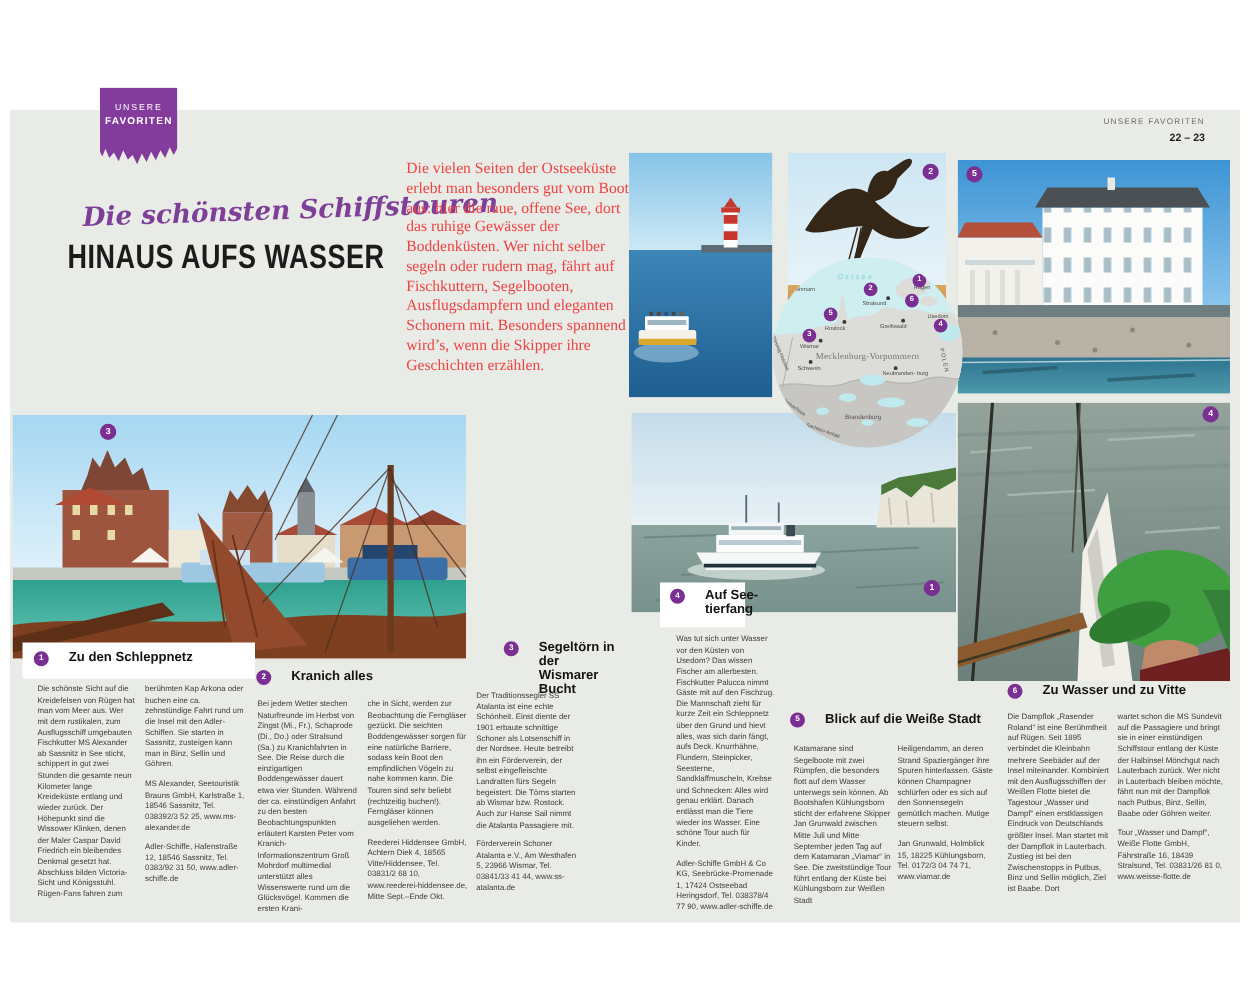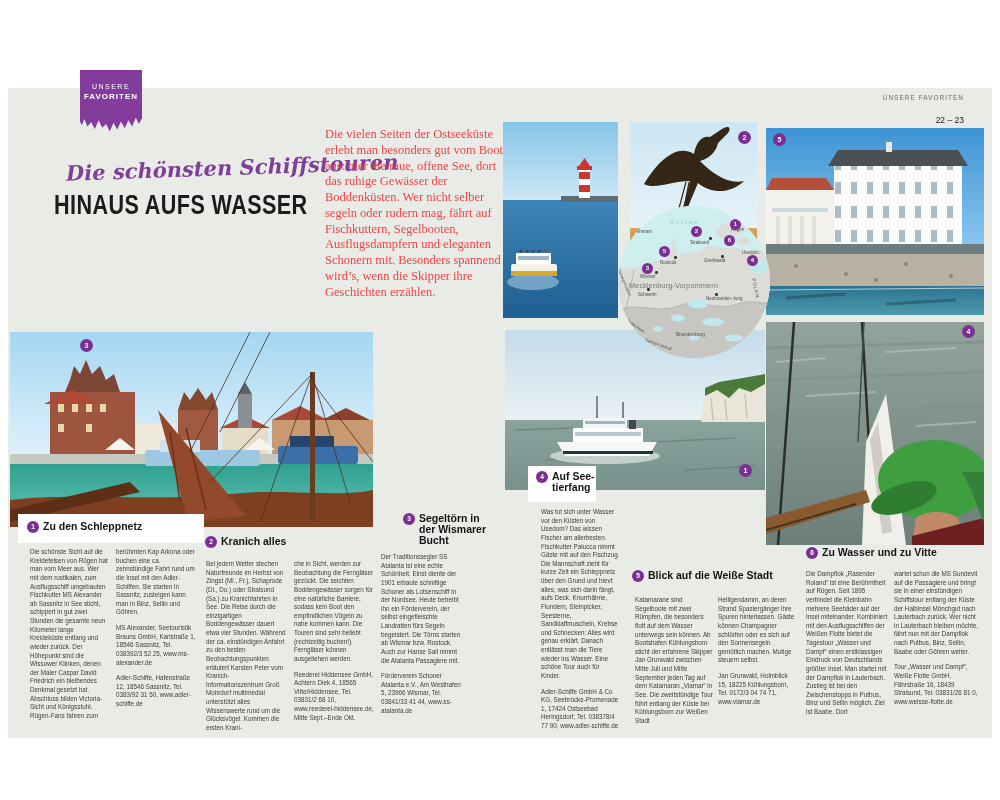--- a/index.html
+++ b/index.html
@@ -8,21 +8,21 @@
   .abs{position:absolute;}
   .page-bg{left:8px;top:88px;width:984px;height:650px;background:#e9ebe6;}
   
   .fav-badge{left:80px;top:70px;width:62px;height:62px;background:#833c9c;color:#fff;
     text-align:center;padding-top:13px;box-sizing:border-box;
     clip-path:polygon(0 0,100% 0,100% 78%,95% 87%,90% 77%,84% 91%,78% 81%,72% 94%,66% 83%,60% 96%,54% 85%,48% 99%,42% 87%,36% 93%,30% 81%,24% 95%,18% 84%,12% 91%,7% 79%,3% 89%,0 83%);}
   .fav-badge .l1{font-size:7px;letter-spacing:1.5px;}
   .fav-badge .l2{font-size:8px;font-weight:bold;letter-spacing:1px;margin-top:2px;}
   .hdr-right{right:36px;top:94px;text-align:right;}
   .hdr-right .k{font-size:6.5px;letter-spacing:1px;color:#6a6a66;}
-  .hdr-right .p{font-size:8.5px;font-weight:normal;color:#222;margin-top:14px;}
+  .hdr-right .p{font-size:8.5px;font-weight:bold;color:#222;margin-top:4px;}
   .title-script{left:66px;top:155px;font-family:"DejaVu Serif",serif;font-style:italic;
     font-weight:bold;font-size:21px;color:#7d3f98;transform:rotate(-2deg);}
   .title-main{left:54px;top:190px;font-size:27px;font-weight:800;color:#1b1b1b;
     transform:scaleX(0.8);transform-origin:left top;letter-spacing:0.5px;white-space:nowrap;}
   .intro{left:325px;top:127px;width:180px;font-family:"Liberation Serif",serif;
     font-size:12.5px;line-height:1.26;color:#ef4444;}
   
   .photo{overflow:hidden;}
   .photo svg{display:block;}
   .ph-lighthouse{left:503px;top:122px;width:115px;height:196px;}
@@ -36,21 +36,21 @@
   
   .map{left:618px;top:206px;width:152px;height:152px;border-radius:50%;overflow:hidden;
     z-index:5;background:#cfeef0;}
   .map .lbl{position:absolute;font-size:4.5px;color:#4c4b47;white-space:nowrap;}
   .map .dot{position:absolute;width:2.5px;height:2.5px;background:#3a3a38;border-radius:50%;}
   .map-marker{position:absolute;width:11px;height:11px;border-radius:50%;background:#7c2f92;
     color:#fff;font-size:6px;font-weight:bold;line-height:11px;text-align:center;}
   .pre{white-space:pre-line;}
   
   .white-box{background:#ffffff;z-index:4;}
-  .sec-head{display:flex;gap:4px;align-items:flex-start;z-index:5;}
+  .sec-head{display:flex;gap:16px;align-items:flex-start;z-index:5;}
   .sec-head .n{flex:0 0 12px;width:12px;height:12px;border-radius:50%;background:#7c2f92;
     color:#fff;font-size:6.5px;font-weight:bold;line-height:12px;text-align:center;}
   .sec-head .t{font-size:10.5px;font-weight:bold;color:#141414;line-height:1.05;}
   .col{font-size:6.3px;line-height:1.37;color:#3d3d3d;z-index:5;}
   .col p{margin:0 0 7px 0;}
 </style>
 </head>
 <body>
 
 <div>
@@ -288,21 +288,21 @@
     <div class="lbl" style="left:26px;top:3px;transform:rotate(-26deg);font-size:4.2px;letter-spacing:0.8px;color:#5c5b55;">DÄNEMARK</div>
     <div class="lbl" style="left:52px;top:13px;font-size:5.5px;letter-spacing:2px;color:#79cfd7;font-style:italic;">Ostsee</div>
     <div class="lbl" style="left:16px;top:23px;">Fehmarn</div>
     <div class="lbl" style="left:72px;top:34px;">Stralsund</div>
     <div class="lbl" style="left:113px;top:21px;">Rügen</div>
     <div class="lbl" style="left:124px;top:44px;">Usedom</div>
     <div class="lbl" style="left:86px;top:52px;">Greifswald</div>
     <div class="lbl" style="left:42px;top:54px;">Rostock</div>
     <div class="lbl" style="left:22px;top:68px;">Wismar</div>
     <div class="lbl" style="left:20px;top:86px;">Schwerin</div>
-    <div class="lbl" style="left:11px;top:75px;width:130px;font-size:7.2px;color:#77756f;letter-spacing:0.2px;">Mecklenburg-Vorpommern</div>
+    <div class="lbl" style="left:11px;top:75px;width:130px;text-align:center;font-size:7.2px;color:#77756f;letter-spacing:0.2px;font-family:Liberation Serif, serif;">Mecklenburg-Vorpommern</div>
     <div class="lbl pre" style="left:88px;top:90px;line-height:1.2;">Neubranden-
 burg</div>
     <div class="lbl" style="left:58px;top:125px;font-size:5px;color:#55544f;">Brandenburg</div>
     <div class="lbl" style="left:2px;top:58px;transform:rotate(68deg);transform-origin:left top;font-size:4px;">Schleswig-Holstein</div>
     <div class="lbl" style="left:6px;top:108px;transform:rotate(36deg);transform-origin:left top;font-size:4px;">Niedersachsen</div>
     <div class="lbl" style="left:28px;top:131px;transform:rotate(20deg);transform-origin:left top;font-size:4px;">Sachsen-Anhalt</div>
     <div class="lbl" style="left:138px;top:72px;transform:rotate(78deg);transform-origin:left top;letter-spacing:1px;">POLEN</div>
     <div class="dot" style="left:91px;top:31px;"></div>
     <div class="dot" style="left:56px;top:50px;"></div>
     <div class="dot" style="left:103px;top:49px;"></div>

